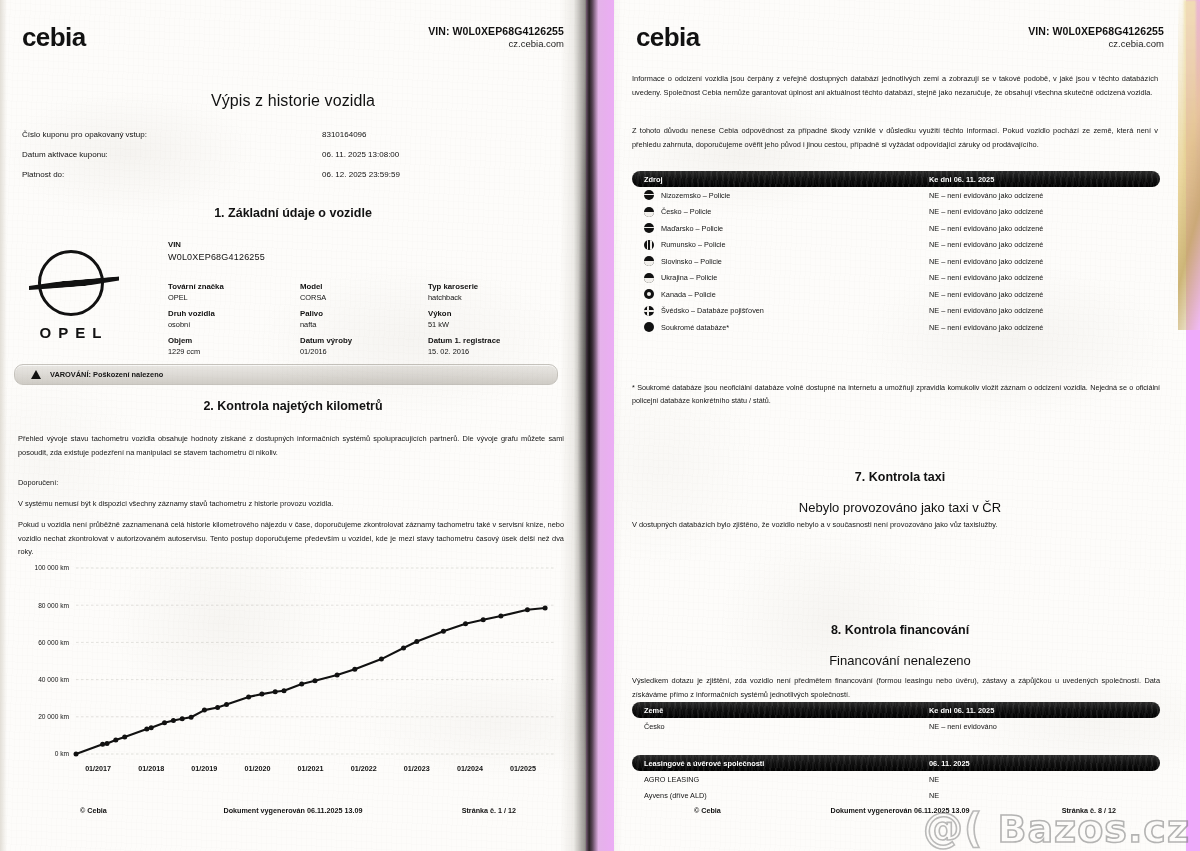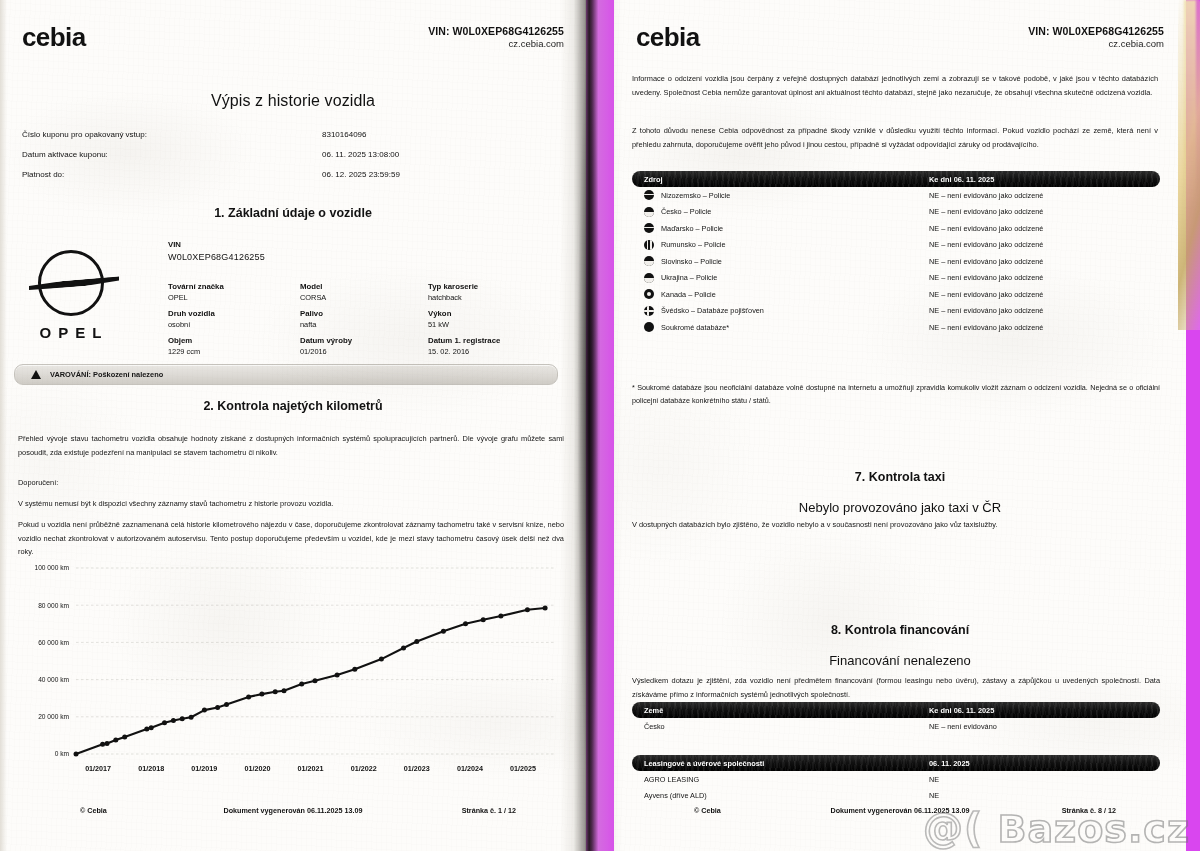--- a/index.html
+++ b/index.html
@@ -12,21 +12,21 @@
     width: 1200px; height: 851px;
     font-family: "Liberation Sans", sans-serif;
     color: #111;
     overflow: hidden;
     position: relative;
   }
 
   
   #scan {
     position: absolute; inset: 0;
-    background: #d946ef;
+    background: #f0abfc;
   }
   .page {
     position: absolute;
     top: 0; bottom: 0;
     background: #fdfcfa;
     overflow: hidden;
   }
   #page-left  { left: 0;    width: 586px; }
   #page-right { left: 614px; width: 572px; }
 

